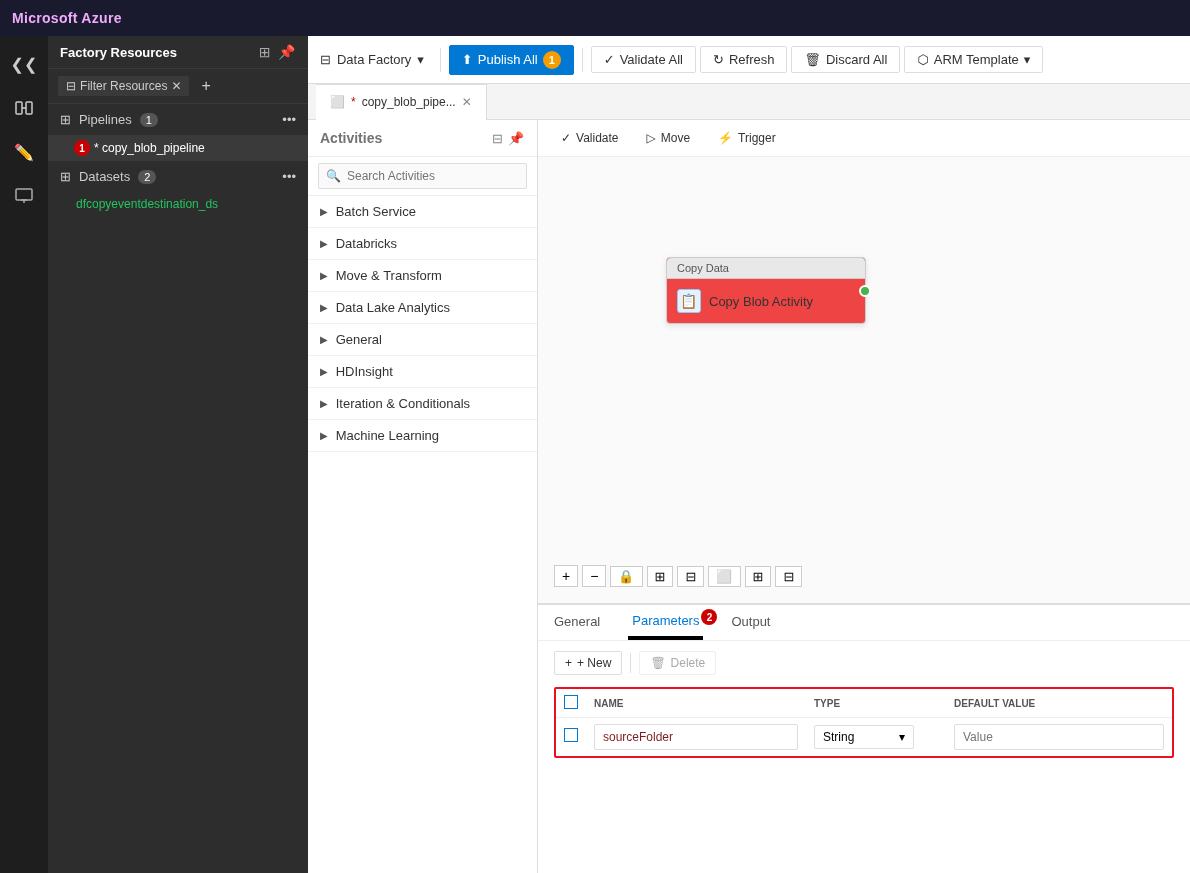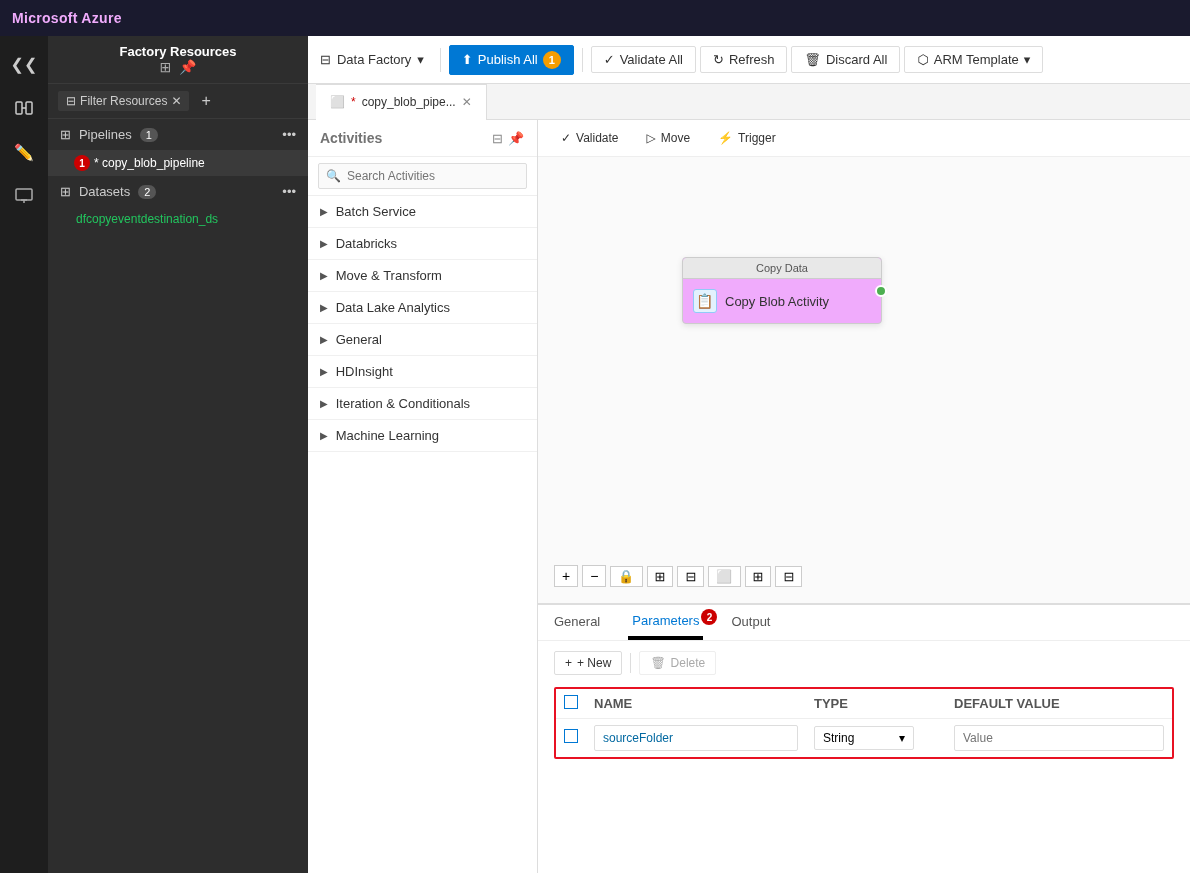--- a/index.html
+++ b/index.html
@@ -57,21 +57,20 @@
       flex-direction: column;
       color: #ccc;
       font-size: 13px;
     }
     .factory-header {
       display: flex;
       align-items: center;
       justify-content: space-between;
       padding: 8px 12px;
       border-bottom: 1px solid #3a3a3a;
-      flex-direction: column;
     }
     .factory-header-title {
       color: #fff;
       font-size: 13px;
       font-weight: 600;
     }
     .factory-header-icons {
       display: flex;
       gap: 8px;
     }
@@ -350,28 +349,27 @@
     .canvas-main {
       flex: 1;
       background: #fafafa;
       position: relative;
       overflow: hidden;
     }
 
     
     .activity-node {
       position: absolute;
-      left: 144px;
+      left: 128px;
       top: 100px;
       width: 200px;
-      background: #f0abfc;
+      background: #ef4444;
       border: 1px solid #ccc;
       border-radius: 4px;
       box-shadow: 0 2px 6px rgba(0,0,0,0.1);
-      text-align: center;
     }
     .activity-node-header {
       background: #e8e8e8;
       padding: 4px 10px;
       font-size: 11px;
       color: #555;
       border-radius: 4px 4px 0 0;
       border-bottom: 1px solid #ccc;
     }
     .activity-node-body {
@@ -478,21 +476,21 @@
     .params-btn.disabled { color: #aaa; border-color: #eee; cursor: not-allowed; }
     .params-separator { width: 1px; height: 20px; background: #ddd; }
 
     
     .params-table {
       width: 100%;
       border-collapse: collapse;
     }
     .params-table th {
       text-align: left;
-      font-size: 13px;
+      font-size: 10px;
       font-weight: 600;
       color: #555;
       padding: 6px 8px;
       border-bottom: 1px solid #eee;
       text-transform: uppercase;
     }
     .params-table td {
       padding: 6px 8px;
       vertical-align: middle;
     }
@@ -506,21 +504,21 @@
       display: inline-block;
       background: #fff;
     }
     .params-input {
       width: 100%;
       padding: 5px 8px;
       border: 1px solid #ddd;
       font-size: 12px;
       border-radius: 2px;
       background: #fff;
-      color: #0369a1;
+      color: #7f1d1d;
     }
     .type-select {
       display: flex;
       align-items: center;
       border: 1px solid #ddd;
       border-radius: 2px;
       padding: 4px 8px;
       font-size: 12px;
       background: #fff;
       width: 100px;

